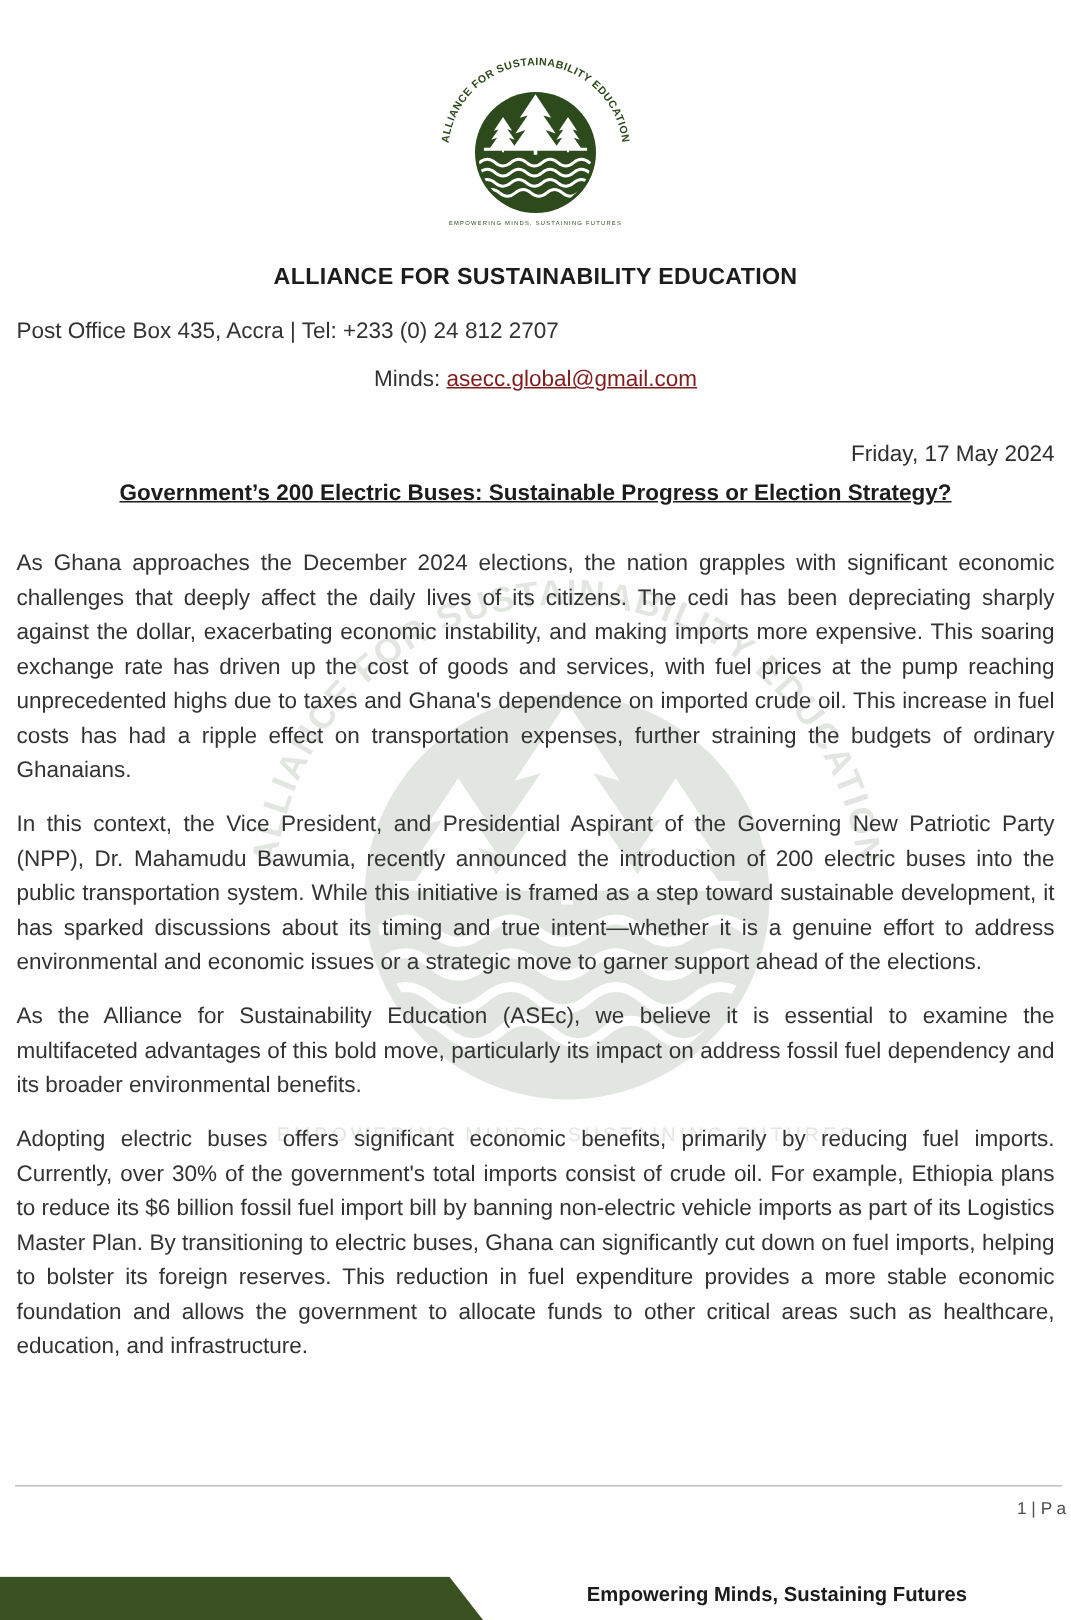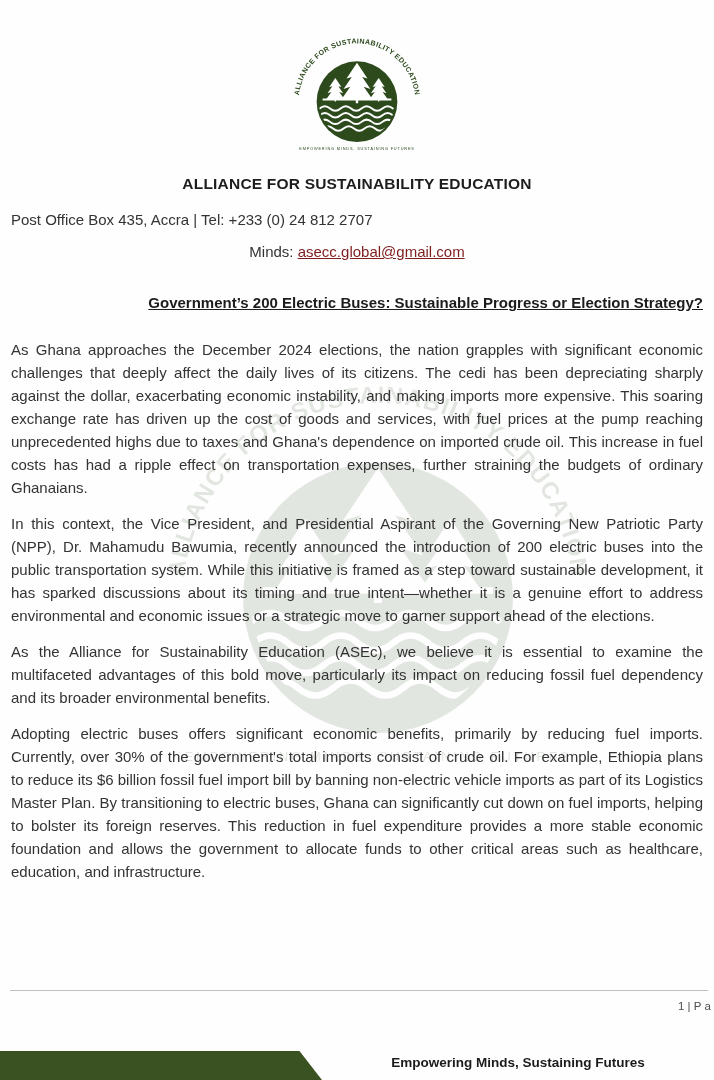--- a/index.html
+++ b/index.html
@@ -10,21 +10,21 @@
     color:#333;font-size:15px;line-height:23px;
   }
   .content{position:relative;z-index:2;padding:0 11px;}
   .logo-block{text-align:center;margin-top:18px;}
   .logo-block svg{display:inline-block;}
   .org-name{text-align:center;font-weight:bold;font-size:15.5px;letter-spacing:.2px;color:#1d1d1d;margin-top:12px;}
   .contact-line{text-align:left;margin-top:13px;color:#333;}
   .email-line{text-align:center;margin-top:9px;color:#333;}
   .email-link{color:#7f1d1d;text-decoration:underline;cursor:pointer;}
   .date-line{text-align:right;margin-top:27px;color:#2f2f2f;}
-  .doc-title{text-align:right;font-weight:bold;text-decoration:underline;color:#1c1c1c;margin-top:28px;}
+  .doc-title{text-align:center;font-weight:bold;text-decoration:underline;color:#1c1c1c;margin-top:3px;}
   .body-text p{margin:0 0 13px 0;text-align:justify;}
   .body-text p.first{margin-top:24px;}
   .section-heading{font-weight:bold;color:#1c1c1c;margin:17px 0 13px 0;}
   .watermark{position:absolute;left:128px;top:318px;z-index:1;opacity:.13;pointer-events:none;}
   .footer-sep{position:absolute;left:10px;right:6px;top:990px;border-top:1.5px solid #bfbfbf;z-index:2;}
   .page-number{position:absolute;top:995px;right:-16px;white-space:nowrap;font-size:11.5px;color:#4d4d4d;z-index:2;}
   .footer-bar{
     position:absolute;left:0;bottom:0;width:322px;height:29px;background:#3a5122;
     clip-path:polygon(0 0,93% 0,100% 100%,0 100%);z-index:2;
   }
@@ -77,27 +77,28 @@
         <use href="#ase-logo" width="200" height="182"></use>
       </svg>
     </div>
 
     <div class="org-name">ALLIANCE FOR SUSTAINABILITY EDUCATION</div>
 
     <div class="contact-line">Post Office Box 435, Accra | Tel: +233 (0) 24 812 2707</div>
 
     <div class="email-line"><span>Minds: </span><a class="email-link">asecc.global@gmail.com</a></div>
 
+    <div class="date-line">Friday, 17 May 2024</div>
 
     <div class="doc-title">Government’s 200 Electric Buses: Sustainable Progress or Election Strategy?</div>
 
     <div class="body-text">
       <p class="first">As Ghana approaches the December 2024 elections, the nation grapples with significant economic challenges that deeply affect the daily lives of its citizens. The cedi has been depreciating sharply against the dollar, exacerbating economic instability, and making imports more expensive. This soaring exchange rate has driven up the cost of goods and services, with fuel prices at the pump reaching unprecedented highs due to taxes and Ghana's dependence on imported crude oil. This increase in fuel costs has had a ripple effect on transportation expenses, further straining the budgets of ordinary Ghanaians.</p>
       <p>In this context, the Vice President, and Presidential Aspirant of the Governing New Patriotic Party (NPP), Dr. Mahamudu Bawumia, recently announced the introduction of 200 electric buses into the public transportation system. While this initiative is framed as a step toward sustainable development, it has sparked discussions about its timing and true intent—whether it is a genuine effort to address environmental and economic issues or a strategic move to garner support ahead of the elections.</p>
-      <p>As the Alliance for Sustainability Education (ASEc), we believe it is essential to examine the multifaceted advantages of this bold move, particularly its impact on reducing fossil fuel dependency and its broader environmental benefits.</p>
+      <p>As the Alliance for Sustainability Education (ASEc), we believe it is essential to examine the multifaceted advantages of this bold move, particularly its impact on address fossil fuel dependency and its broader environmental benefits.</p>
       <p>Adopting electric buses offers significant economic benefits, primarily by reducing fuel imports. Currently, over 30% of the government's total imports consist of crude oil. For example, Ethiopia plans to reduce its $6 billion fossil fuel import bill by banning non-electric vehicle imports as part of its Logistics Master Plan. By transitioning to electric buses, Ghana can significantly cut down on fuel imports, helping to bolster its foreign reserves. This reduction in fuel expenditure provides a more stable economic foundation and allows the government to allocate funds to other critical areas such as healthcare, education, and infrastructure.</p>
     </div>
 
   </div>
 
   <div class="footer-sep"></div>
   <div class="page-number">1 | P a g e</div>
   <div class="footer-bar"></div>
   <div class="footer-motto">Empowering Minds, Sustaining Futures</div>
 

